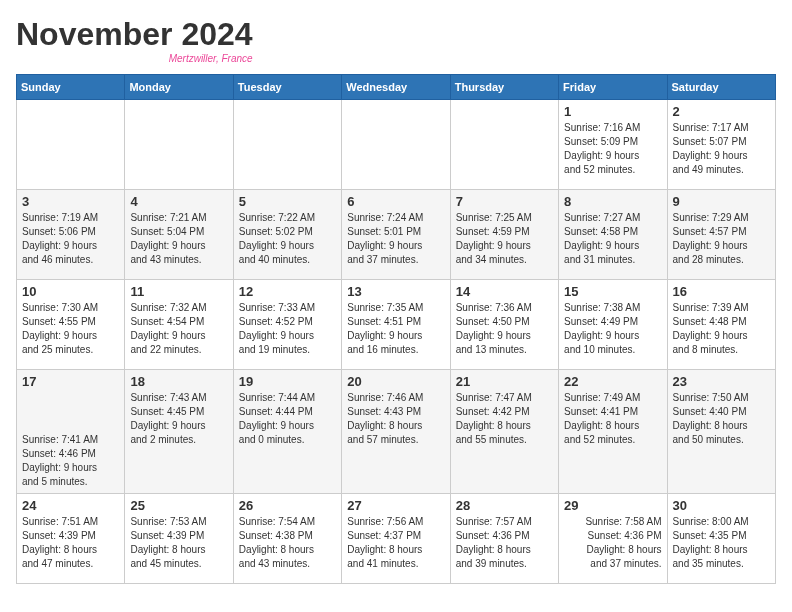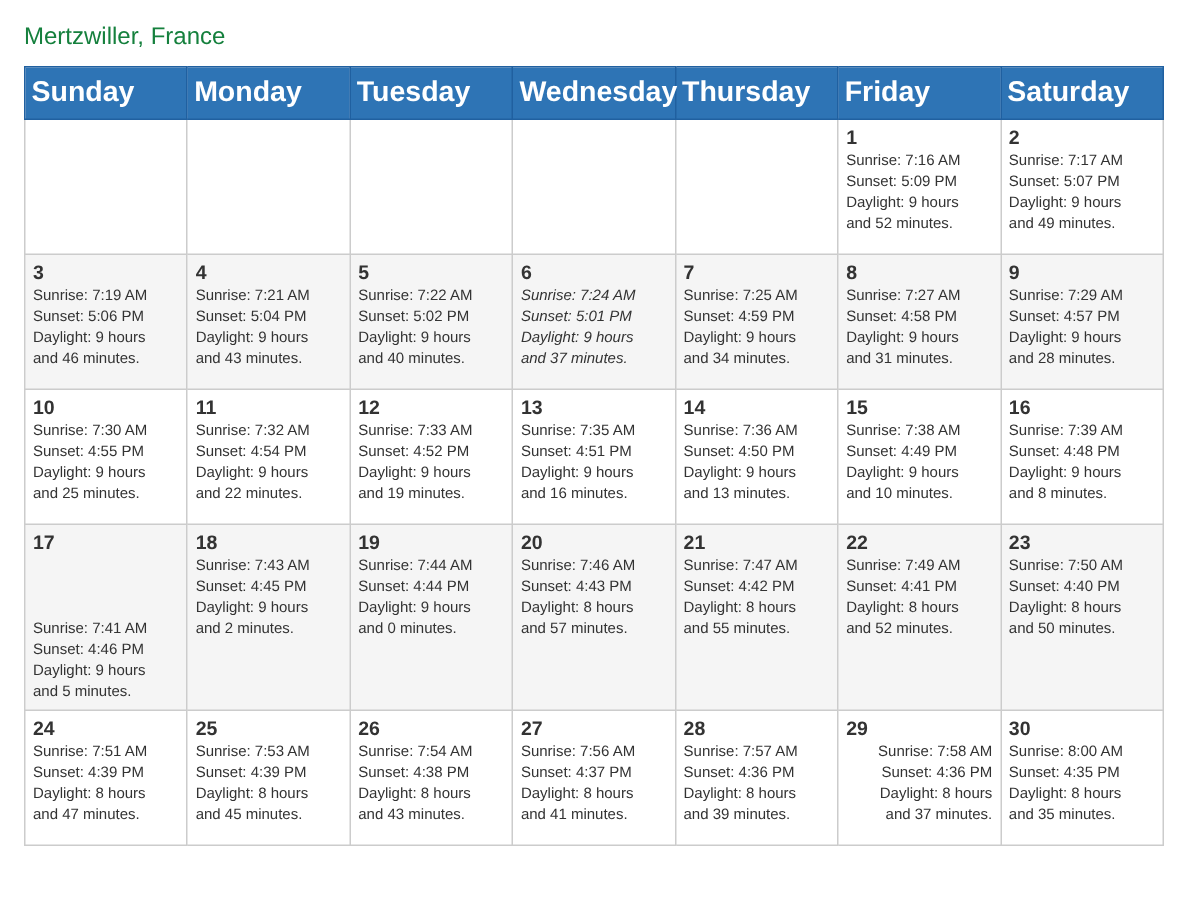--- a/index.html
+++ b/index.html
@@ -42,32 +42,33 @@
     }
     .title-section {
       text-align: right;
     }
     .month-title {
       font-size: 32px;
       font-weight: bold;
       color: #333;
     }
     .location {
-      font-size: 16px;
-      color: #15803d;
+      font-size: 10px;
+      color: #ec4899;
+      font-style: italic;
     }
     table {
       width: 100%;
       border-collapse: collapse;
       table-layout: fixed;
     }
     thead tr th {
       background-color: #2e74b5;
       color: #fff;
-      font-size: 19px;
+      font-size: 11px;
       font-weight: bold;
       padding: 6px 4px;
       text-align: left;
       border: 1px solid #2060a0;
     }
     tbody tr td {
       border: 1px solid #ccc;
       vertical-align: top;
       padding: 4px 5px;
       font-size: 10.5px;
@@ -92,20 +93,21 @@
     }
     .empty-cell {
       background: #fff;
     }
   </style>
 </head>
 <body>
 
 <div class="header">
   <div class="title-section">
+    <div class="month-title">November 2024</div>
     <div class="location">Mertzwiller, France</div>
   </div>
 </div>
 
 <table>
   <thead>
     <tr>
       <th>Sunday</th>
       <th>Monday</th>
       <th>Tuesday</th>
@@ -154,21 +156,21 @@
         </td>
         <td>
           <span class="day-num">5</span>
           <div class="day-info" style="white-space: pre-line;">Sunrise: 7:22 AM
 Sunset: 5:02 PM
 Daylight: 9 hours
 and 40 minutes.</div>
         </td>
         <td>
           <span class="day-num">6</span>
-          <div class="day-info" style="white-space: pre-line; font-style: italic;">Sunrise: 7:24 AM
+          <div class="day-info" style="white-space: pre-line;">Sunrise: 7:24 AM
 Sunset: 5:01 PM
 Daylight: 9 hours
 and 37 minutes.</div>
         </td>
         <td>
           <span class="day-num">7</span>
           <div class="day-info" style="white-space: pre-line;">Sunrise: 7:25 AM
 Sunset: 4:59 PM
 Daylight: 9 hours
 and 34 minutes.</div>

